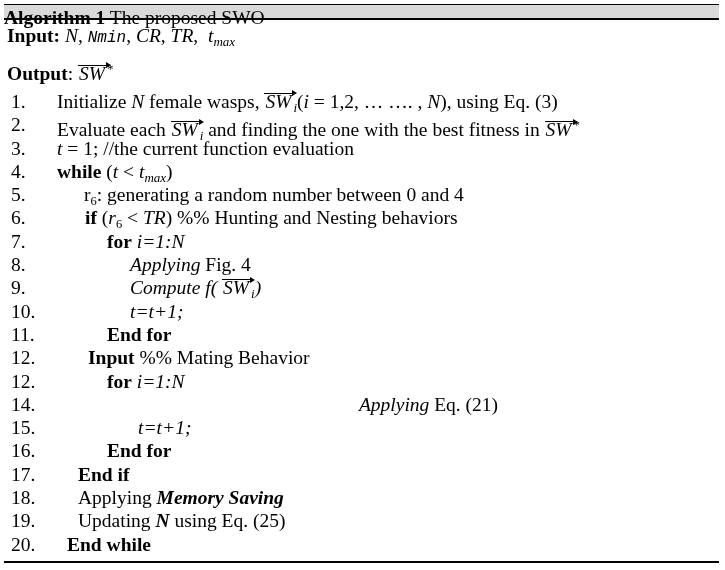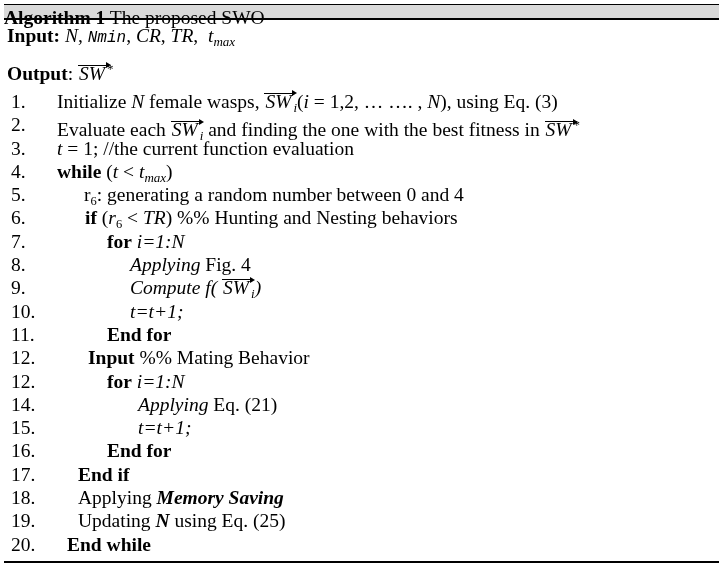--- a/index.html
+++ b/index.html
@@ -85,21 +85,21 @@
       <div class="code-line"><span class="line-num">4.</span><span class="line-content" style="margin-left: 53px;"><span class="bd">while</span><span class=""> (</span><span class="it">t</span><span class=""> &lt; </span><span class="it">t</span><span class="sub">max</span><span class="">)</span></span></div>
       <div class="code-line"><span class="line-num">5.</span><span class="line-content" style="margin-left: 80px;"><span class="">r</span><span class="subr">6</span><span class="">: generating a random number between 0 and 4</span></span></div>
       <div class="code-line"><span class="line-num">6.</span><span class="line-content" style="margin-left: 81px;"><span class="bd">if</span><span class=""> (</span><span class="it">r</span><span class="subr">6</span><span class=""> &lt; </span><span class="it">TR</span><span class="">) %% Hunting and Nesting behaviors</span></span></div>
       <div class="code-line"><span class="line-num">7.</span><span class="line-content" style="margin-left: 103px;"><span class="bd">for</span><span class=""> </span><span class="it">i=1:N</span></span></div>
       <div class="code-line"><span class="line-num">8.</span><span class="line-content" style="margin-left: 126px;"><span class="it">Applying</span><span class=""> Fig. 4</span></span></div>
       <div class="code-line"><span class="line-num">9.</span><span class="line-content" style="margin-left: 126px;"><span class="it">Compute f( </span><span class="vec">SW</span><span class="sub">i</span><span class="it">)</span></span></div>
       <div class="code-line"><span class="line-num">10.</span><span class="line-content" style="margin-left: 126px;"><span class="it">t=t+1;</span></span></div>
       <div class="code-line"><span class="line-num">11.</span><span class="line-content" style="margin-left: 103px;"><span class="bd">End for</span></span></div>
       <div class="code-line"><span class="line-num">12.</span><span class="line-content" style="margin-left: 84px;"><span class="bd">Input</span><span class=""> %% Mating Behavior</span></span></div>
       <div class="code-line"><span class="line-num">12.</span><span class="line-content" style="margin-left: 103px;"><span class="bd">for</span><span class=""> </span><span class="it">i=1:N</span></span></div>
-      <div class="code-line"><span class="line-num">14.</span><span class="line-content" style="margin-left: 134px;"><span class="it">Applying</span><span class=""> Eq. (21)</span></span></div>
+      <div class="code-line"><span class="line-num">14.</span><span class="line-content" style="margin-left: 134px; text-align: center;"><span class="it">Applying</span><span class=""> Eq. (21)</span></span></div>
       <div class="code-line"><span class="line-num">15.</span><span class="line-content" style="margin-left: 134px;"><span class="it">t=t+1;</span></span></div>
       <div class="code-line"><span class="line-num">16.</span><span class="line-content" style="margin-left: 103px;"><span class="bd">End for</span></span></div>
       <div class="code-line"><span class="line-num">17.</span><span class="line-content" style="margin-left: 74px;"><span class="bd">End if</span></span></div>
       <div class="code-line"><span class="line-num">18.</span><span class="line-content" style="margin-left: 74px;"><span class="">Applying </span><span class="bi">Memory Saving</span></span></div>
       <div class="code-line"><span class="line-num">19.</span><span class="line-content" style="margin-left: 74px;"><span class="">Updating </span><span class="bi">N</span><span class=""> using Eq. (25)</span></span></div>
       <div class="code-line"><span class="line-num">20.</span><span class="line-content" style="margin-left: 63px;"><span class="bd">End while</span></span></div>
     </div>
 </div>
 
 </body></html>

